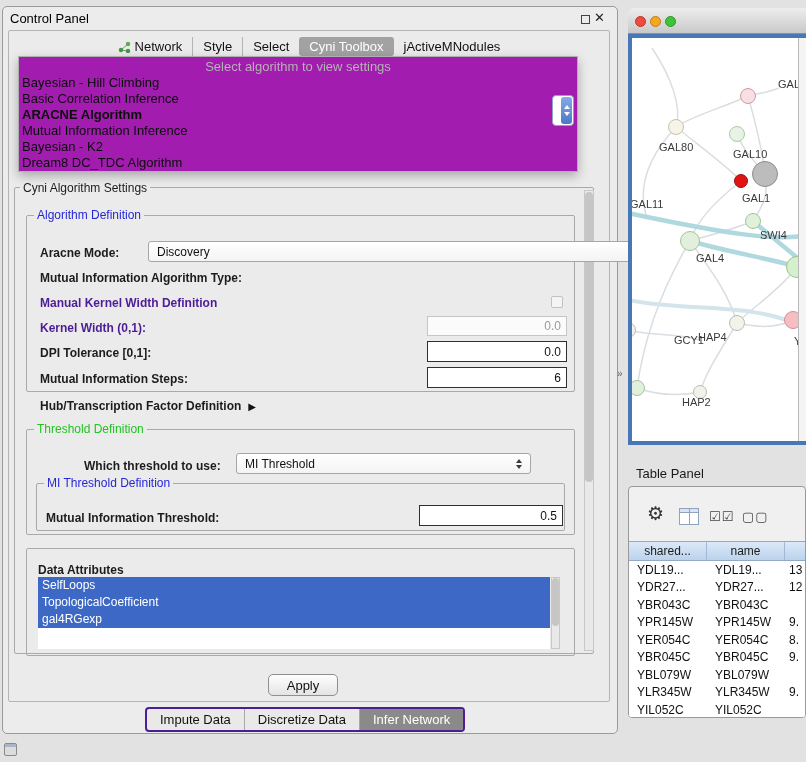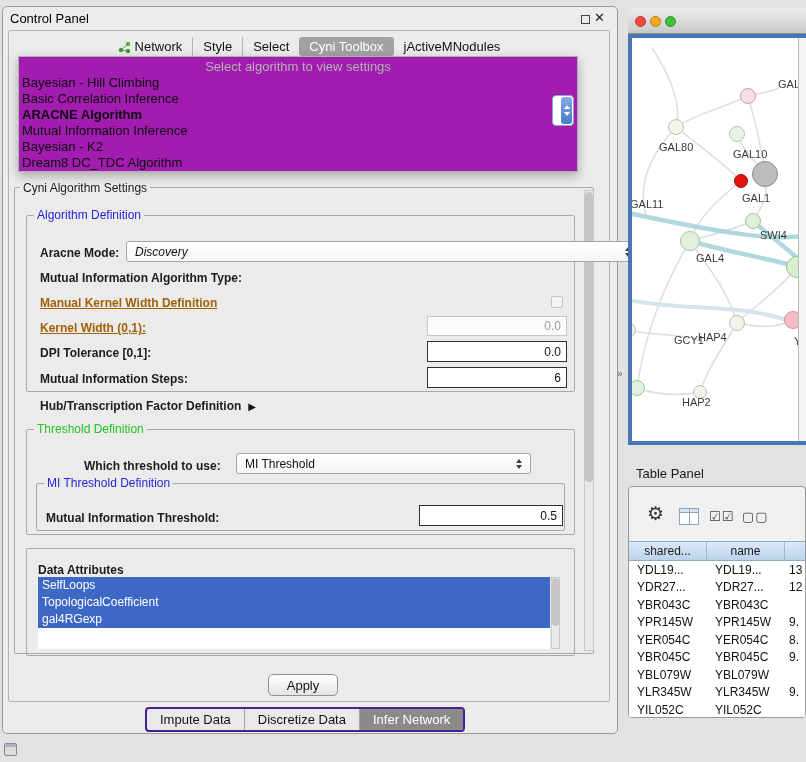--- a/index.html
+++ b/index.html
@@ -39,21 +39,21 @@
   .wtri-up{width:0;height:0;border-left:3px solid transparent;border-right:3px solid transparent;border-bottom:4px solid #fff;}
   .wtri-dn{width:0;height:0;border-left:3px solid transparent;border-right:3px solid transparent;border-top:4px solid #fff;}
 
   
   .gbox{border:1px solid #a9a9a9;border-radius:2px;}
   .gtitle{background:#ebebeb;padding:0 3px;font-size:12px;white-space:nowrap;}
   .blue{color:#2626d8;}
   .green{color:#21c421;}
 
   .flabel{font-size:12px;font-weight:bold;color:#1c1c1c;white-space:nowrap;}
-  .flabel.dim{color:#a16207;text-decoration:underline;}
+  .flabel.dim{color:#4c1d95;}
 
   .combo{background:linear-gradient(#ffffff,#f4f4f4);border:1px solid #a6a6a6;border-radius:3px;
          height:21px;display:flex;align-items:center;font-size:12px;color:#111;}
   .combo .txt{padding-left:8px;flex:1;}
   .combo .arrows{width:15px;display:flex;flex-direction:column;align-items:center;gap:2px;margin-right:4px;}
   .tri-up{width:0;height:0;border-left:3.5px solid transparent;border-right:3.5px solid transparent;border-bottom:4px solid #3c3c3c;}
   .tri-dn{width:0;height:0;border-left:3.5px solid transparent;border-right:3.5px solid transparent;border-top:4px solid #3c3c3c;}
 
   .tfield{height:21px;border:1.5px solid #2f2f2f;background:#fff;font-size:12px;text-align:right;
           padding:0 5px;color:#111;font-family:inherit;}
@@ -154,21 +154,21 @@
   <div class="a gbox" style="left:14px;top:187px;width:580px;height:467px;"></div>
   <span class="a gtitle" style="left:20px;top:181px;color:#1c1c1c;">Cyni Algorithm Settings</span>
 
   <div class="a scroll-track" style="left:584px;top:190px;width:10px;height:461px;"></div>
   <div class="a scroll-thumb" style="left:585px;top:192px;width:8px;height:290px;"></div>
 
   <div class="a gbox" style="left:26px;top:215px;width:549px;height:177px;"></div>
   <span class="a gtitle blue" style="left:34px;top:208px;">Algorithm Definition</span>
 
   <span class="a flabel" style="left:40px;top:246px;">Aracne Mode:</span>
-  <div class="a combo" style="left:126px;top:241px;width:514px;font-style:italic;">
+  <div class="a combo" style="left:148px;top:241px;width:514px;">
     <span class="txt">Discovery</span>
     <span class="arrows">
         <i class="tri-up"></i>
         <i class="tri-dn"></i>
       </span>
   </div>
 
   <span class="a flabel" style="left:40px;top:271px;">Mutual Information Algorithm Type:</span>
 
   <span class="a flabel dim" style="left:40px;top:296px;">Manual Kernel Width Definition</span>

